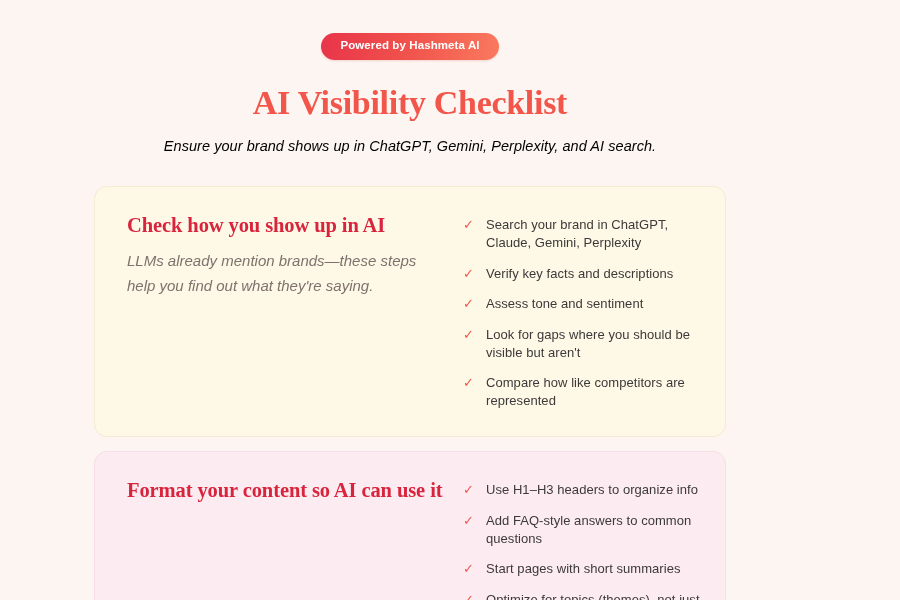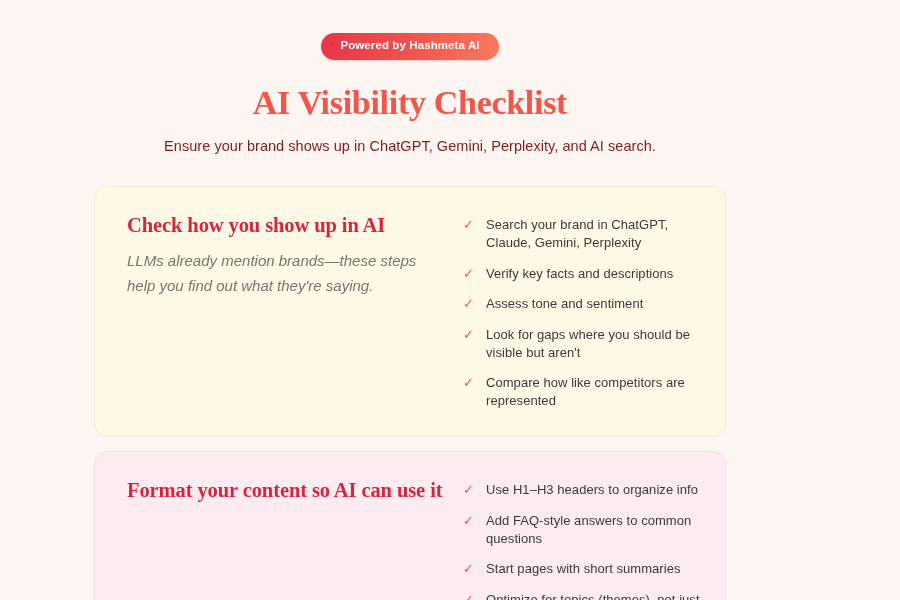--- a/index.html
+++ b/index.html
@@ -48,22 +48,23 @@
     font-size: 34px;
     font-weight: bold;
     color: #F2564B;
     letter-spacing: -0.3px;
     line-height: 1.05;
   }
 
   .subtitle {
     margin-top: 18px;
     font-size: 14.5px;
-    color: #7f1d1d;
+    color: #000000;
     letter-spacing: 0.05px;
+    font-style: italic;
   }
 
   
   .cards {
     margin-top: 32px;
     padding: 0 94px;
   }
 
   .card {
     display: flex;

